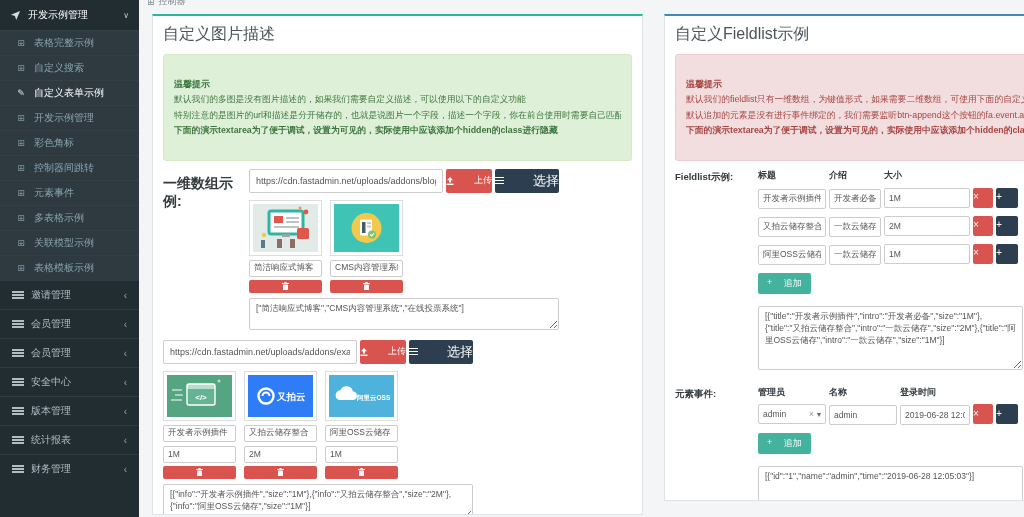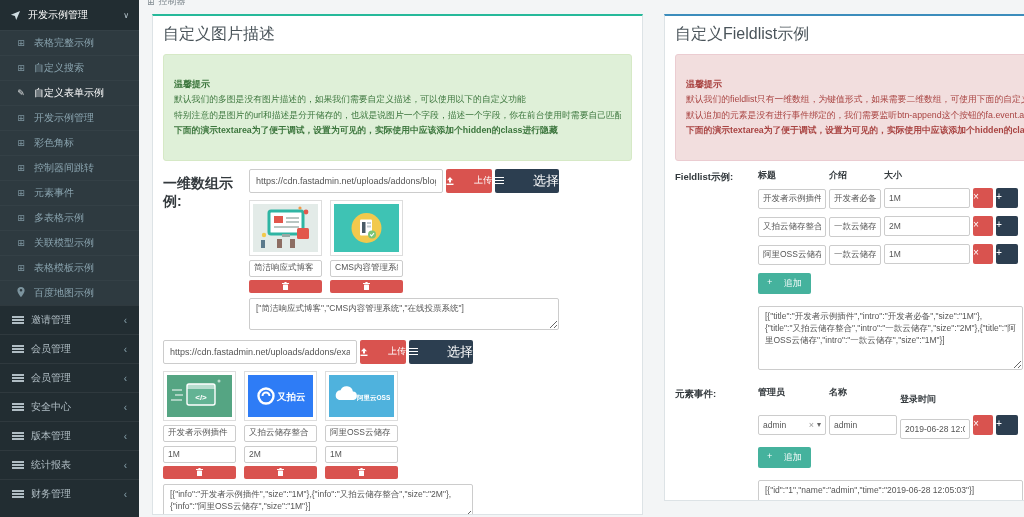--- a/index.html
+++ b/index.html
@@ -64,21 +64,21 @@
 
   .footer-btns { display:flex; gap:6px; padding:8px 0 0 96px; }
   .footer-btns-r { padding-left:93px; margin-top:10px; }
   .btn-ok { background:#45b29d; color:#fff; font-size:9.5px; padding:5px 11px; border-radius:3px; }
   .btn-reset { background:#edf0f1; color:#555; font-size:9.5px; padding:5px 11px; border-radius:3px; border:1px solid #d8dcde; }
 
   
   .tbl-head { display:flex; gap:3px; font-size:9px; font-weight:bold; color:#33393d; margin-bottom:5px; }
   .tbl-row  { display:flex; gap:3px; margin-bottom:6px; align-items:center; }
   .c1 { width:68px; flex:none; } .c2 { width:52px; flex:none; } .c3 { width:86px; flex:none; }
-  .e1 { width:68px; flex:none; } .e2 { width:68px; flex:none; } .e3 { width:70px; flex:none;margin-top:7px; }
+  .e1 { width:68px; flex:none; } .e2 { width:68px; flex:none; } .e3 { width:70px; flex:none; }
   .cell-input { height:20px; border:1px solid #ccc; border-radius:2px; padding:0 4px; font-size:8.5px; color:#555; width:100%; font-family:inherit; }
   .btn-x { width:20px; height:20px; background:#d9534f; color:#fff; font-size:10px; flex:none; }
   .btn-p { width:22px; height:20px; background:#2c3e50; color:#fff; font-size:10px; flex:none; }
   .btn-append { background:#45b29d; color:#fff; font-size:9px; padding:4px 9px; border-radius:2px; margin:2px 0 7px 0; }
   .sel2 { width:68px; height:20px; border:1px solid #ccc; border-radius:2px; background:#fff; display:flex; align-items:center; padding:0 4px; gap:3px; cursor:pointer; }
   .sel2 .s-text { flex:1; font-size:8.5px; color:#555; }
   .sel2 .s-clear { font-size:9px; color:#999; }
   .sel2 .s-caret { font-size:8px; color:#666; }
   .events-block { margin-top:12px; }
 </style>
@@ -128,26 +128,20 @@
           <span class="ic">⊞</span>
           <span>多表格示例</span>
         </div>
       <div class="sub-item">
           <span class="ic">⊞</span>
           <span>关联模型示例</span>
         </div>
       <div class="sub-item">
           <span class="ic">⊞</span>
           <span>表格模板示例</span>
-        </div>
-      <div class="sub-item">
-          <span class="ic"><svg width="8" height="10" viewBox="0 0 8 10">
-              <path d="M4 0 C1.8 0 0.4 1.6 0.4 3.4 C0.4 5.8 4 10 4 10 C4 10 7.6 5.8 7.6 3.4 C7.6 1.6 6.2 0 4 0 Z M4 4.6 A1.3 1.3 0 1 1 4 2 A1.3 1.3 0 0 1 4 4.6 Z" fill="#8aa4af"></path>
-            </svg></span>
-          <span>百度地图示例</span>
         </div>
     </div>
     <div class="side-sections">
       <div class="sec-item">
           <span class="mico"></span>
           <span class="seclabel">邀请管理</span>
           <span class="chev-l">‹</span>
         </div>
       <div class="sec-item">
           <span class="mico"></span>

